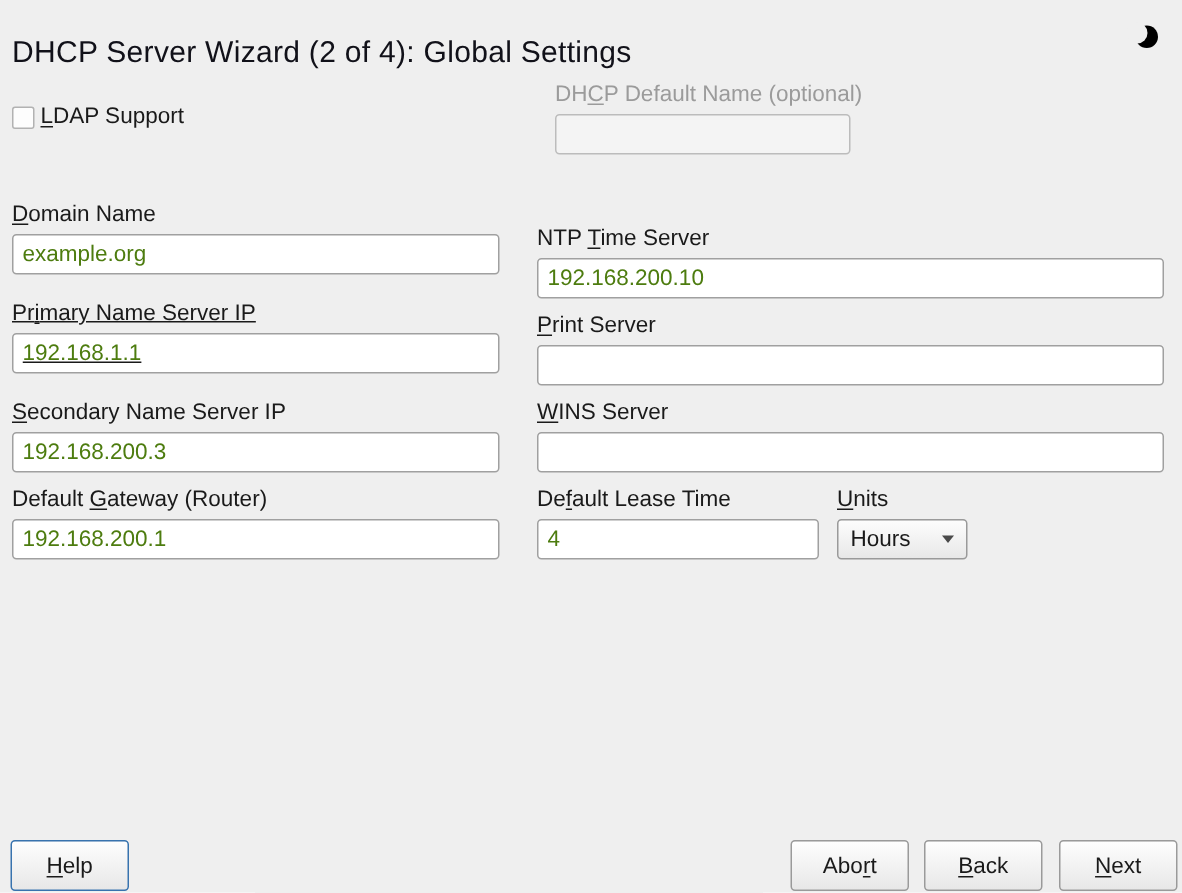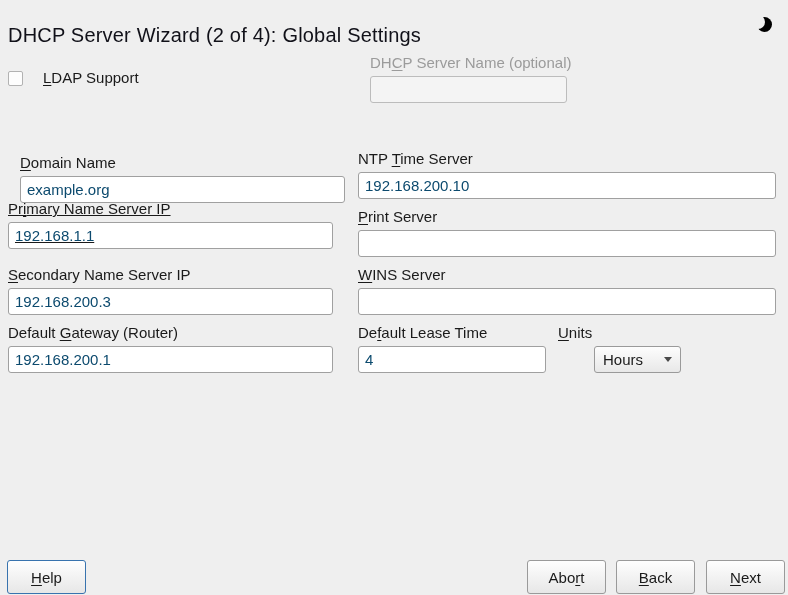--- a/index.html
+++ b/index.html
@@ -13,42 +13,42 @@
   }
   
   .crescent{position:absolute;left:757px;top:17px;width:15px;height:15px;}
   .crescent .c1{position:absolute;left:0;top:0;width:15px;height:15px;background:#000;border-radius:50%;}
   .crescent .c2{position:absolute;left:-6px;top:-2px;width:14px;height:14px;background:#efefef;border-radius:50%;}
 
   .lbl{display:block;font-size:15px;line-height:18px;color:#1a1a1a;white-space:nowrap;}
   .lbl.disabled{color:#9b9b9b;}
   .mn{text-decoration:underline;text-underline-offset:2px;}
 
-  .ldap-row{position:absolute;left:8px;top:69px;display:flex;align-items:center;gap:20px;}
+  .ldap-row{position:absolute;left:8px;top:69px;display:flex;align-items:center;gap:4px;}
   .checkbox{
     display:inline-block;width:15px;height:15px;background:#fdfdfd;
     border:1px solid #b2b2b2;border-radius:2px;box-sizing:border-box;
   }
 
   .fld{position:absolute;}
   .fld .lbl{margin-bottom:4px;}
   .txt{
     display:block;width:100%;height:27px;box-sizing:border-box;
     border:1px solid #a0a0a0;border-radius:3px;background:#ffffff;
-    font-family:"Liberation Sans", sans-serif;font-size:15px;color:#0c4a6e;
+    font-family:"Liberation Sans", sans-serif;font-size:15px;color:#4d7c0f;
     padding:0 6px;outline:none;
   }
   .txt:disabled{background:#f4f4f4;border-color:#bcbcbc;color:#9b9b9b;}
 
   .units-label{position:absolute;left:558px;top:324px;}
   .dropdown{
     position:absolute;left:558px;top:346px;width:87px;height:27px;box-sizing:border-box;
     border:1px solid #9a9a9a;border-radius:3px;
     background:linear-gradient(to bottom,#fdfdfd,#e8e8e8);
-    display:flex;align-items:center;padding:0 8px;font-size:15px;color:#1a1a1a;margin-left:36px;
+    display:flex;align-items:center;padding:0 8px;font-size:15px;color:#1a1a1a;
   }
   .dd-text{flex:1;}
   .dd-arrow{
     width:0;height:0;border-left:4px solid transparent;border-right:4px solid transparent;
     border-top:5px solid #4a4a4a;margin-left:4px;
   }
 
   .btn{
     position:absolute;height:27px;box-sizing:border-box;
     border:1px solid #9a9a9a;border-radius:3px;
@@ -72,25 +72,25 @@
     <span class="c1"></span>
       <span class="c2"></span>
   </div>
 
   <div class="ldap-row">
     <span class="checkbox"></span>
     <span class="lbl"><span></span><span class="mn">L</span><span>DAP Support</span></span>
   </div>
 
   <div class="fld" style="left:370px;top:54px;width:197px;">
-    <span class="lbl disabled"><span>DH</span><span class="mn">C</span><span>P Server Name (optional)</span></span>
+    <span class="lbl disabled"><span>DH</span><span class="mn">C</span><span>P Default Name (optional)</span></span>
     <input class="txt" type="text" disabled="" value="" style="">
   </div>
 
-  <div class="fld" style="left:8px;top:154px;width:325px;margin-left:12px;">
+  <div class="fld" style="left:8px;top:134px;width:325px;">
     <span class="lbl"><span></span><span class="mn">D</span><span>omain Name</span></span>
     <input class="txt" type="text" value="example.org" style="">
   </div>
   <div class="fld" style="left:358px;top:150px;width:418px;">
     <span class="lbl"><span>NTP </span><span class="mn">T</span><span>ime Server</span></span>
     <input class="txt" type="text" value="192.168.200.10" style="">
   </div>
 
   <div class="fld" style="left:8px;top:200px;width:325px;text-decoration:underline;">
     <span class="lbl"><span>Pr</span><span class="mn">i</span><span>mary Name Server IP</span></span>

